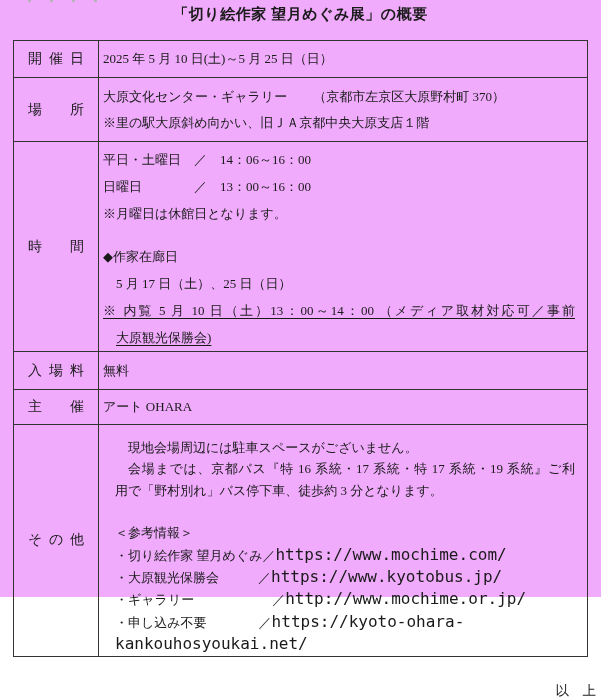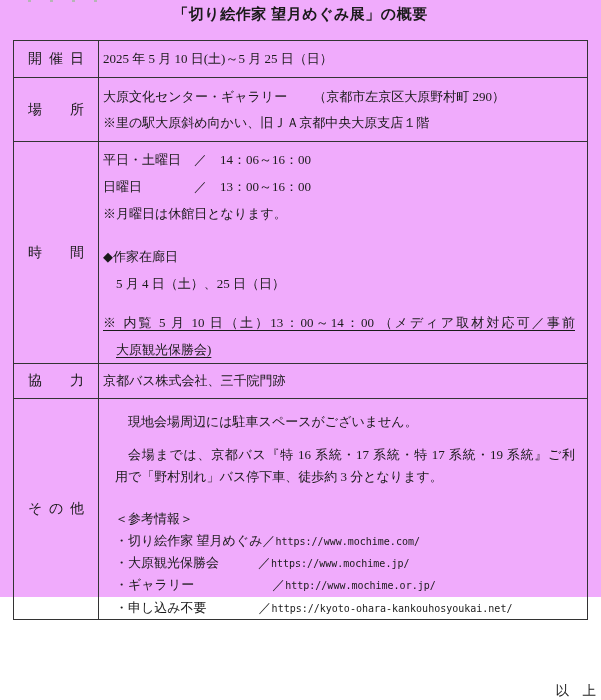--- a/index.html
+++ b/index.html
@@ -40,29 +40,29 @@
   tr.r-other { height:215px; }
   .line { white-space:pre-wrap; }
   td.place-cell .line { line-height:26px; }
   td.time-cell { vertical-align:top; padding-top:4px; }
   td.time-cell .line { line-height:27px; }
   .spacer-time { height:16px; }
   td.other-cell { vertical-align:top; padding-top:12px;padding-left:16px; }
   td.other-cell .line { line-height:21.4px; }
   .spacer-other { height:21px; }
   .indent { text-indent:13px; }
-  .just { text-align:justify; text-align-last:justify;margin-top:12px; }
+  .just { text-align:justify; text-align-last:justify; }
   .underline-block .line {
     text-decoration:underline;
     text-underline-offset:3px;
     text-decoration-thickness:1px;
   }
   .url {
     font-family:"DejaVu Sans Mono","Liberation Mono",monospace;
-    font-size:10px;
+    font-size:16px;
   }
   .closing {
     position:absolute; top:682px; right:5px;
     font-size:13.5px;
   }
 </style>
 </head>
 <body>
 
 <div class="page">
@@ -80,66 +80,74 @@
       <td class="content-cell">
         <div class="line">2025 年 5 月 10 日(土)～5 月 25 日（日）</div>
       </td>
     </tr>
 
     <tr class="r-place">
       <td class="label-cell">
         <div class="label-just">場 所</div>
       </td>
       <td class="content-cell place-cell">
-        <div class="line">大原文化センター・ギャラリー　　（京都市左京区大原野村町 290）</div>
+        <div class="line">大原文化センター・ギャラリー　　（京都市左京区大原野村町 370）</div>
         <div class="line">※里の駅大原斜め向かい、旧ＪＡ京都中央大原支店１階</div>
       </td>
     </tr>
 
     <tr class="r-time">
       <td class="label-cell">
         <div class="label-just">時 間</div>
       </td>
       <td class="content-cell time-cell">
         <div class="line">平日・土曜日　／　14：06～16：00</div>
         <div class="line">日曜日　　　　／　13：00～16：00</div>
         <div class="line">※月曜日は休館日となります。</div>
         <div class="spacer-time"></div>
         <div class="line">◆作家在廊日</div>
-        <div class="line indent">5 月 4 日（土）、25 日（日）</div>
+        <div class="line indent">5 月 17 日（土）、25 日（日）</div>
         <div class="underline-block">
           <div class="line just">※ 内覧 5 月 10 日（土）13：00～14：00 （メディア取材対応可／事前</div>
           <div class="line indent">大原観光保勝会)</div>
         </div>
       </td>
     </tr>
 
-
-
-    <tr class="r-coop">
+    <tr class="r-fee">
       <td class="label-cell">
-        <div class="label-just">協 力</div>
+        <div class="label-just">入 場 料</div>
       </td>
       <td class="content-cell">
-        <div class="line">京都バス株式会社、三千院門跡</div>
+        <div class="line">無料</div>
       </td>
     </tr>
+
+    <tr class="r-org">
+      <td class="label-cell">
+        <div class="label-just">主 催</div>
+      </td>
+      <td class="content-cell">
+        <div class="line">アート OHARA</div>
+      </td>
+    </tr>
+
 
     <tr class="r-other">
       <td class="label-cell">
         <div class="label-just">そ の 他</div>
       </td>
       <td class="content-cell other-cell">
         <div class="line indent">現地会場周辺には駐車スペースがございません。</div>
         <div class="line indent just">会場までは、京都バス『特 16 系統・17 系統・特 17 系統・19 系統』ご利</div>
         <div class="line">用で「野村別れ」バス停下車、徒歩約 3 分となります。</div>
         <div class="spacer-other"></div>
         <div class="line">＜参考情報＞</div>
         <div class="line"><span>・切り絵作家 望月めぐみ</span><span>／</span><span class="url">https://www.mochime.com/</span></div>
-        <div class="line"><span>・大原観光保勝会</span><span>　　　／</span><span class="url">https://www.mochime.jp/</span></div>
+        <div class="line"><span>・大原観光保勝会</span><span>　　　／</span><span class="url">https://www.kyotobus.jp/</span></div>
         <div class="line"><span>・ギャラリー</span><span>　　　　　　／</span><span class="url">http://www.mochime.or.jp/</span></div>
         <div class="line"><span>・申し込み不要</span><span>　　　　／</span><span class="url">https://kyoto-ohara-kankouhosyoukai.net/</span></div>
       </td>
     </tr>
   </tbody>
     </table>
 
   <div class="closing">以　上</div>
 
 </div>

